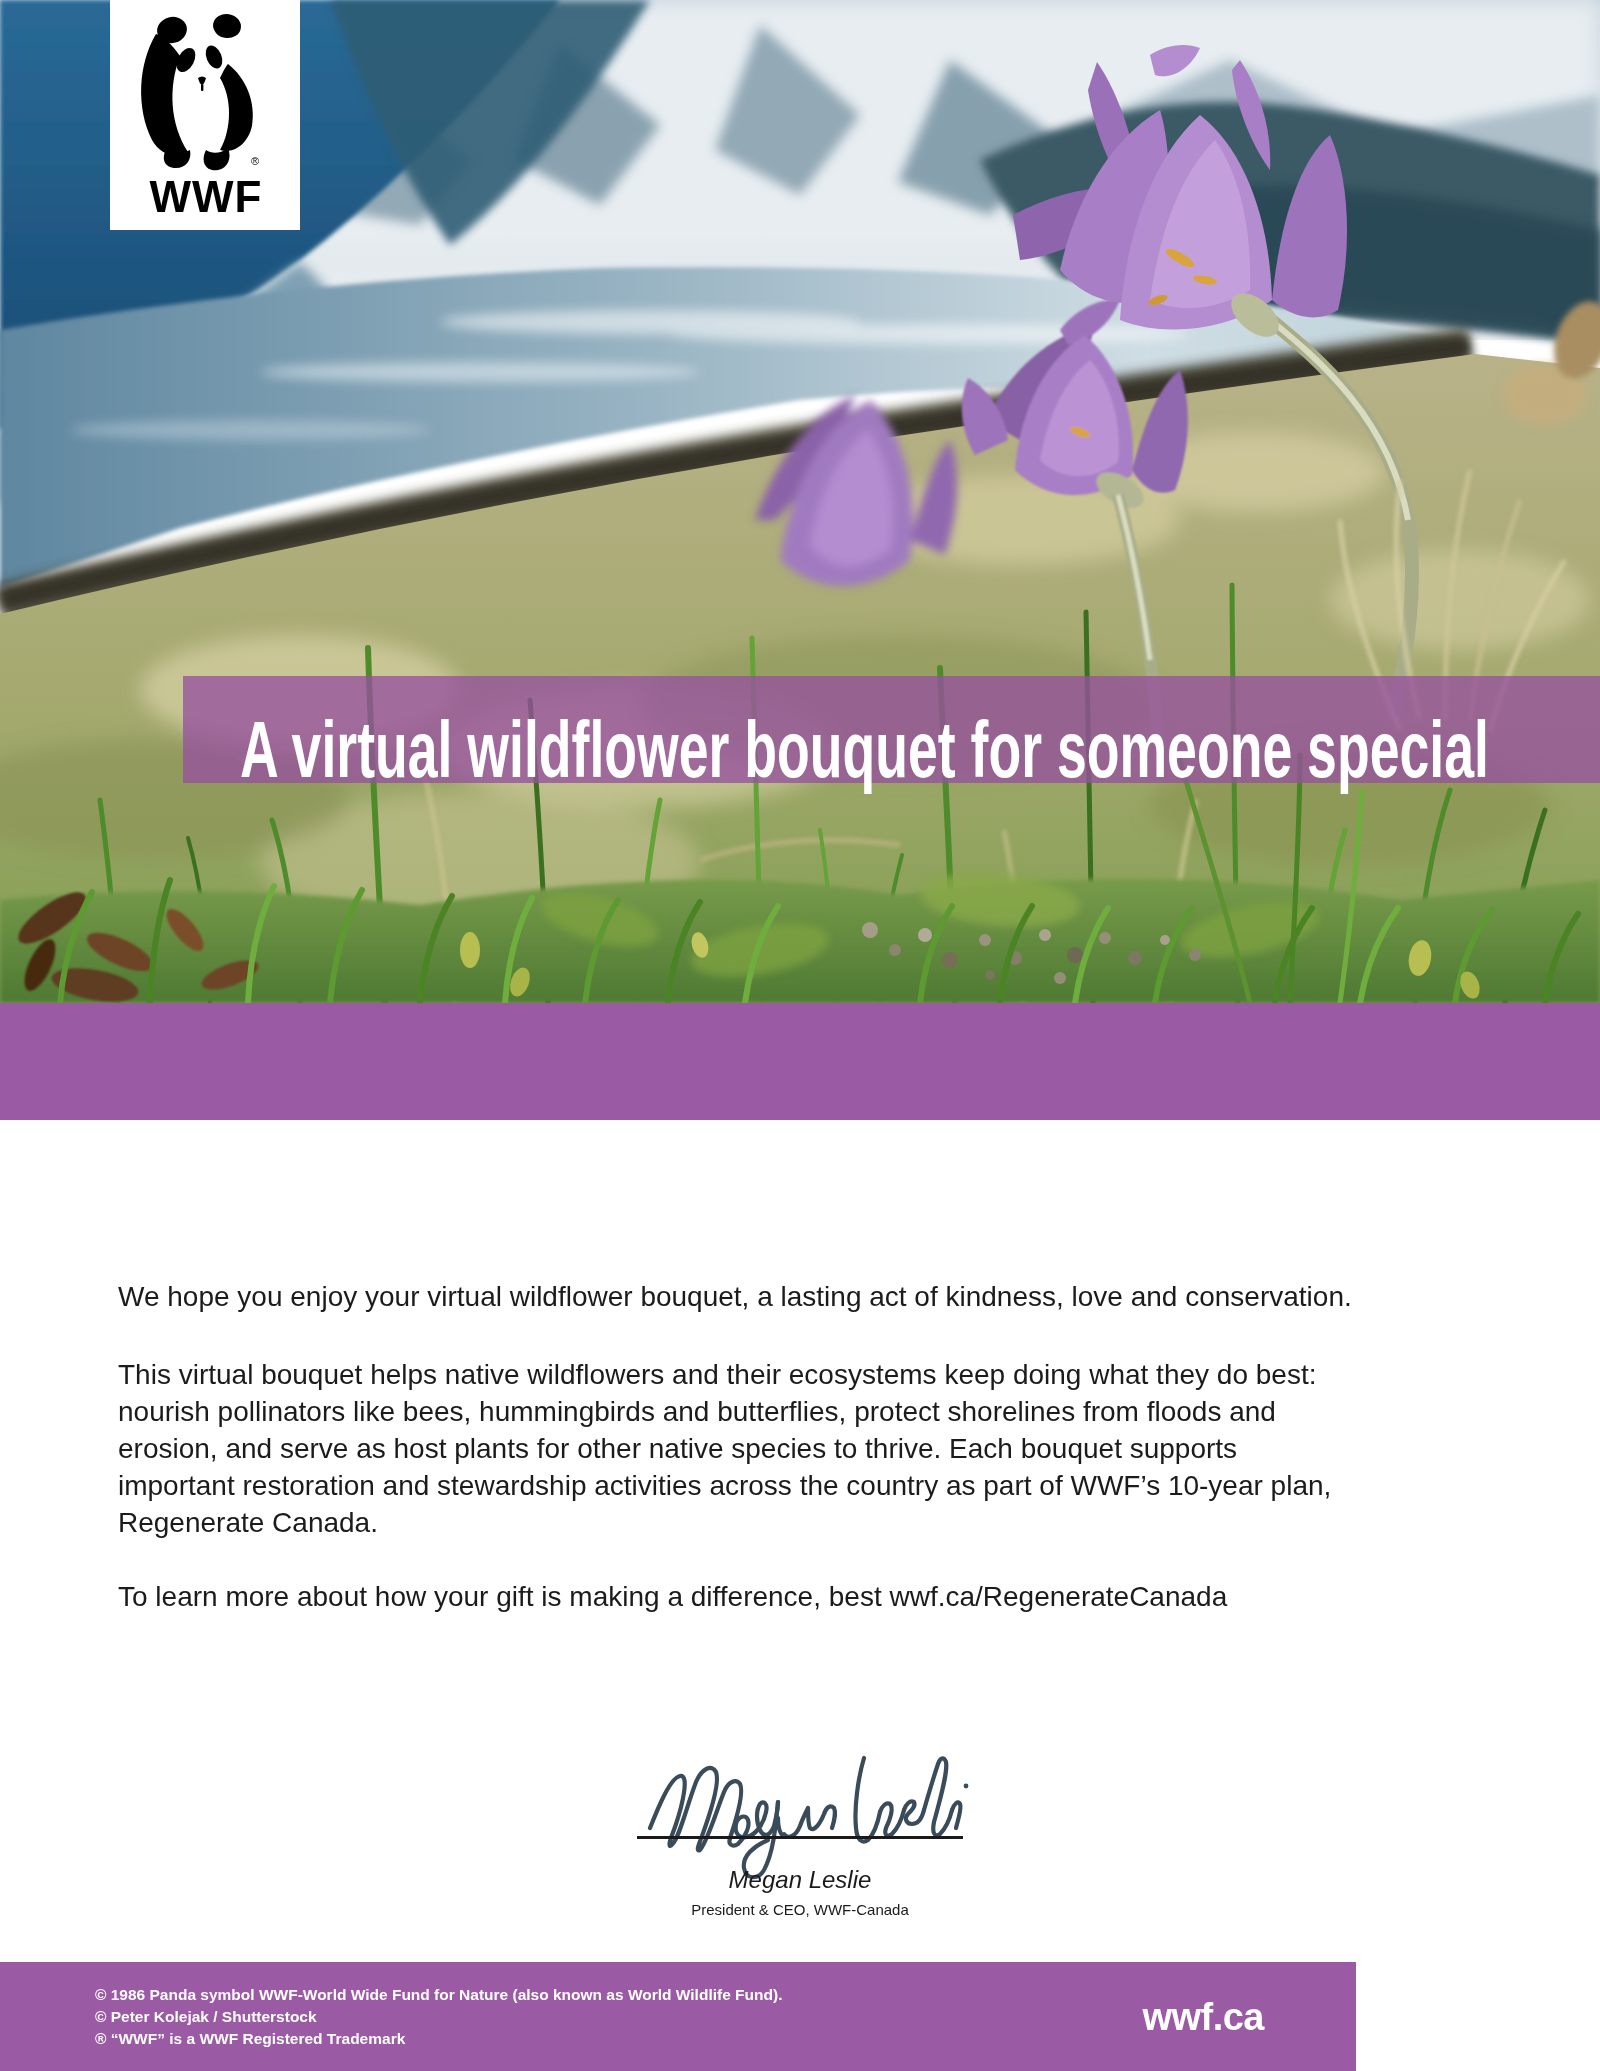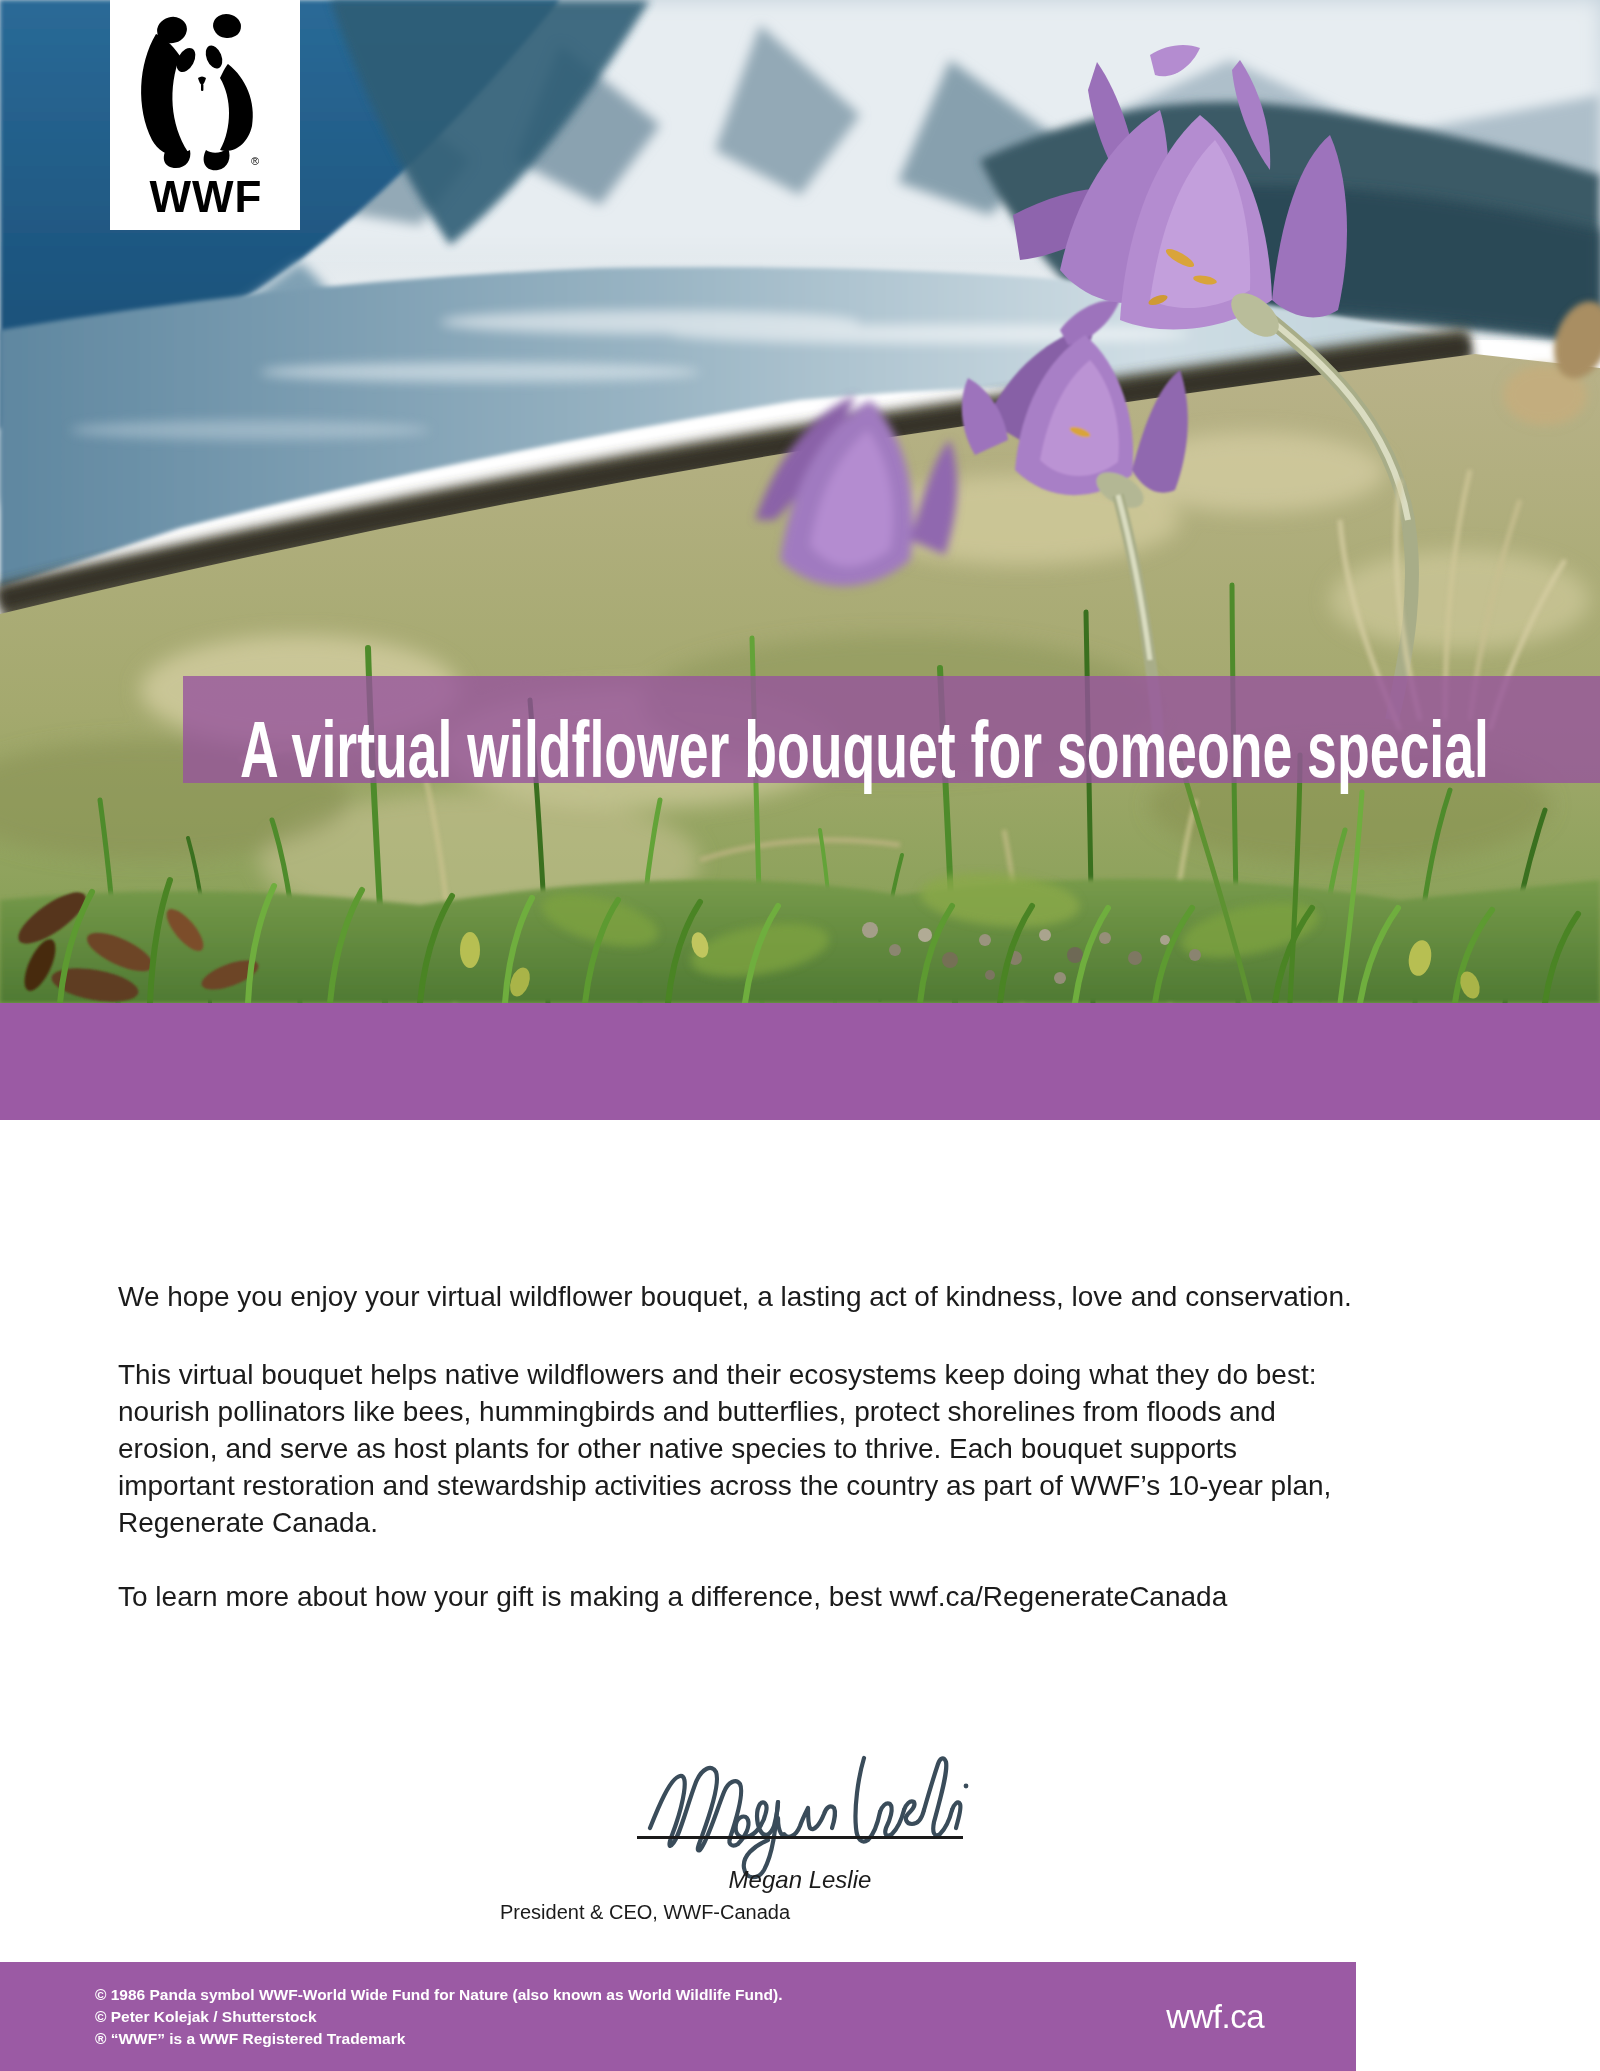--- a/index.html
+++ b/index.html
@@ -40,35 +40,35 @@
   .p2{top:1356px;}
   .p3{top:1578px;}
   
   .sig-svg{position:absolute;left:628px;top:1748px;}
   .sig-line{position:absolute;left:637px;top:1836px;width:326px;height:3px;background:#1a1a1a;}
   .sig-name{
     position:absolute;left:500px;top:1866px;width:600px;text-align:center;
     font-size:24px;color:#1b1b1b;font-style:italic;
   }
   .sig-role{
-    position:absolute;left:500px;top:1901px;width:600px;text-align:left;
-    font-size:20px;color:#1b1b1b;
+    position:absolute;left:500px;top:1901px;width:600px;text-align:center;
+    font-size:15px;color:#1b1b1b;
   }
   
   .footer{
     position:absolute;left:0;top:1962px;width:1356px;height:109px;
     background:#9b5aa4;color:#ffffff;
   }
   .credits{
     position:absolute;left:95px;top:50%;transform:translateY(-50%);
     font-size:15.5px;line-height:22px;font-weight:bold;
   }
   .site{
     position:absolute;right:92px;top:50%;transform:translateY(-50%);
-    font-size:33px;font-weight:normal;letter-spacing:-0.5px;
+    font-size:38px;font-weight:bold;letter-spacing:-0.5px;
   }
 </style>
 </head>
 <body>
 
 <div class="page">
 
   <div class="hero">
     <svg width="1600" height="1003" viewBox="0 0 1600 1003">
       <defs>

